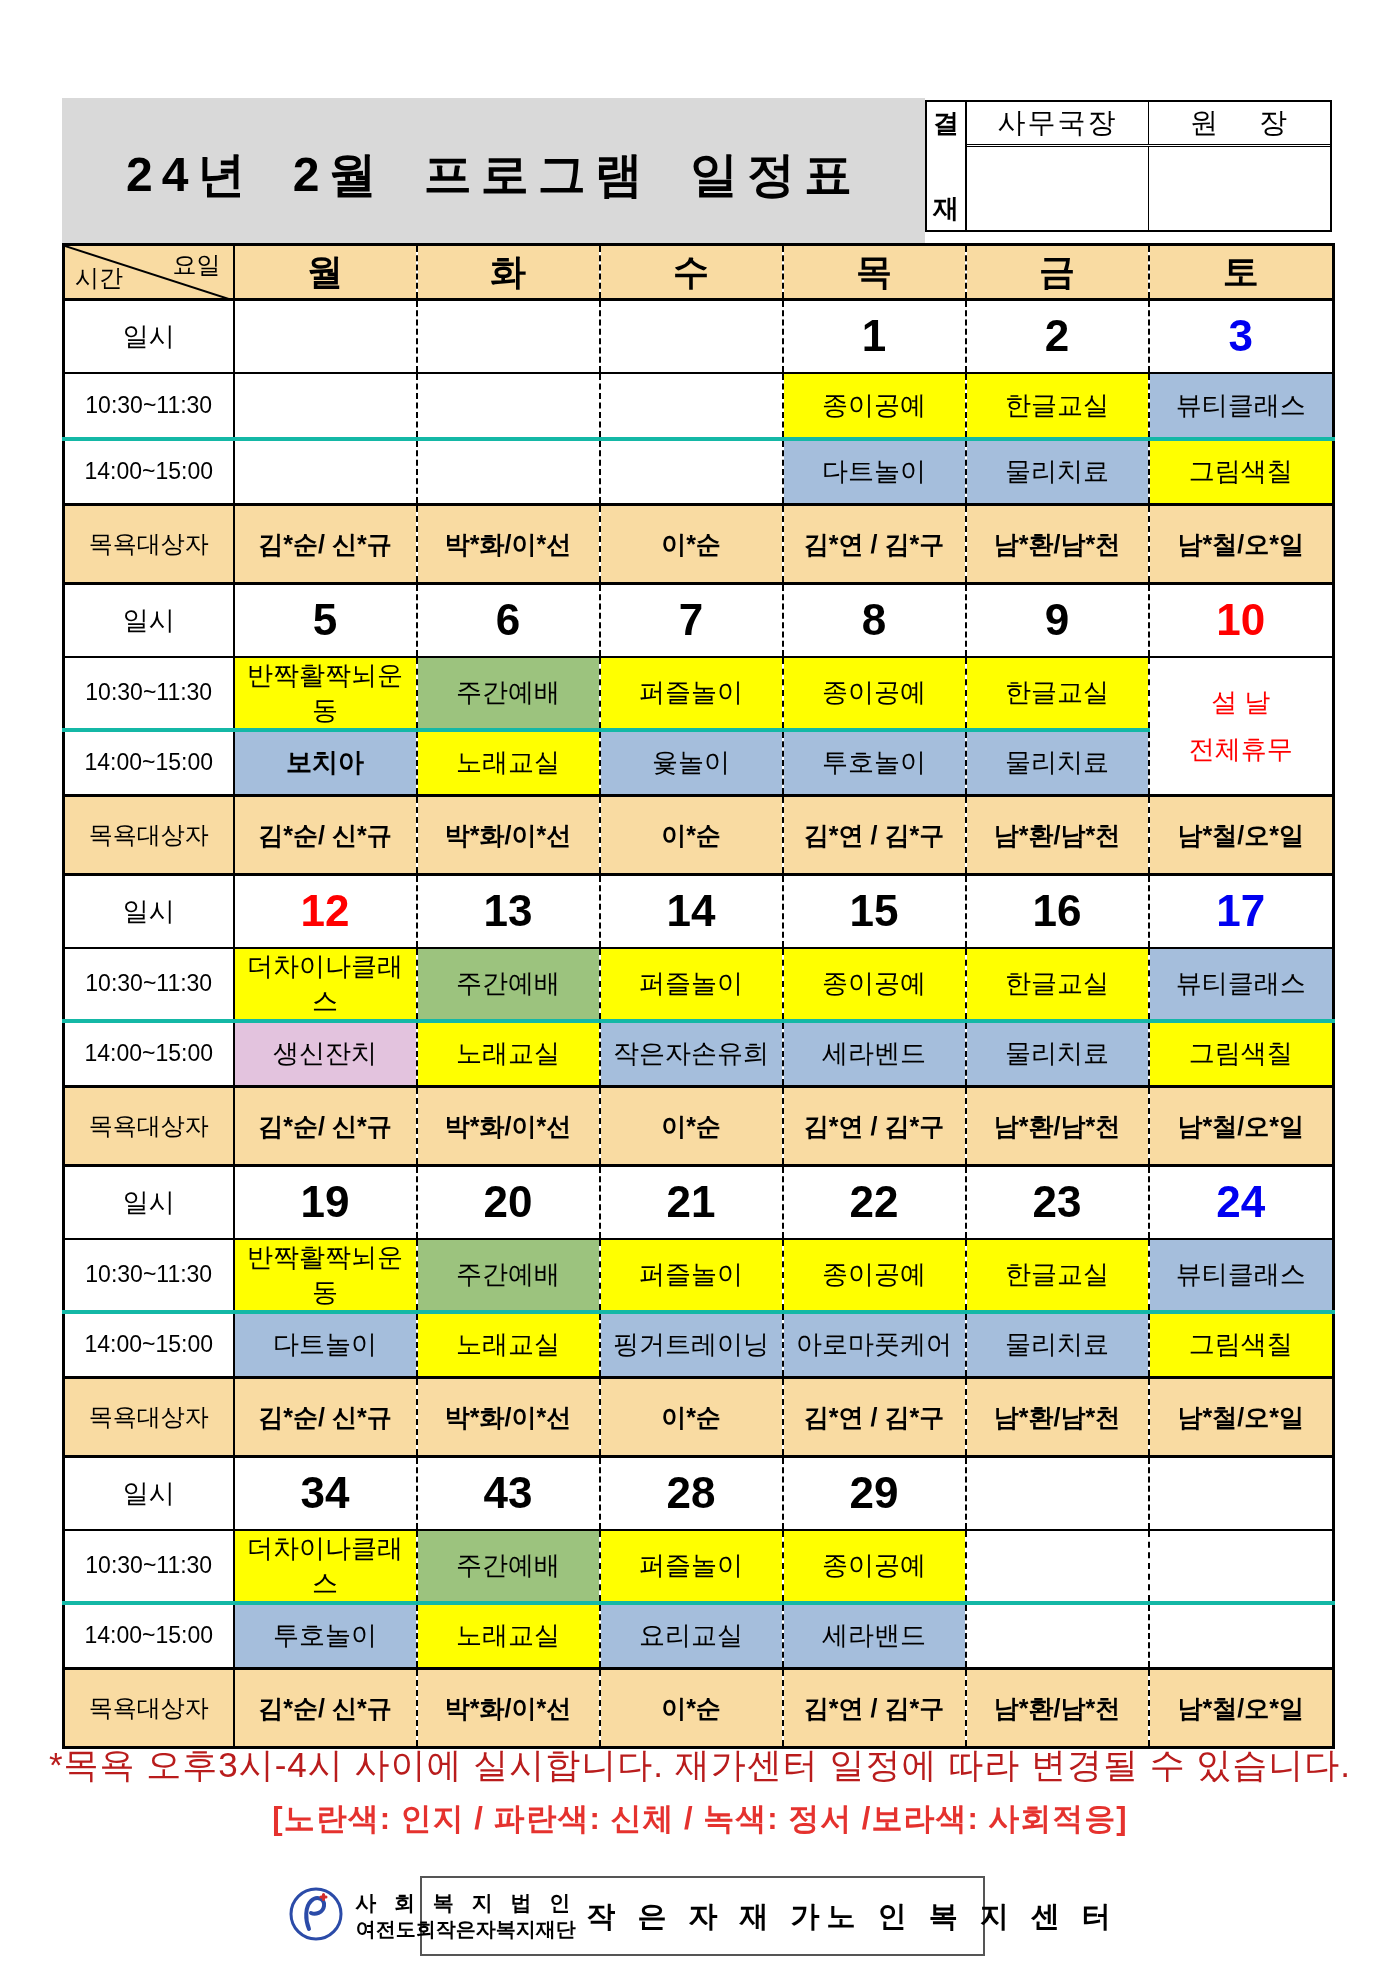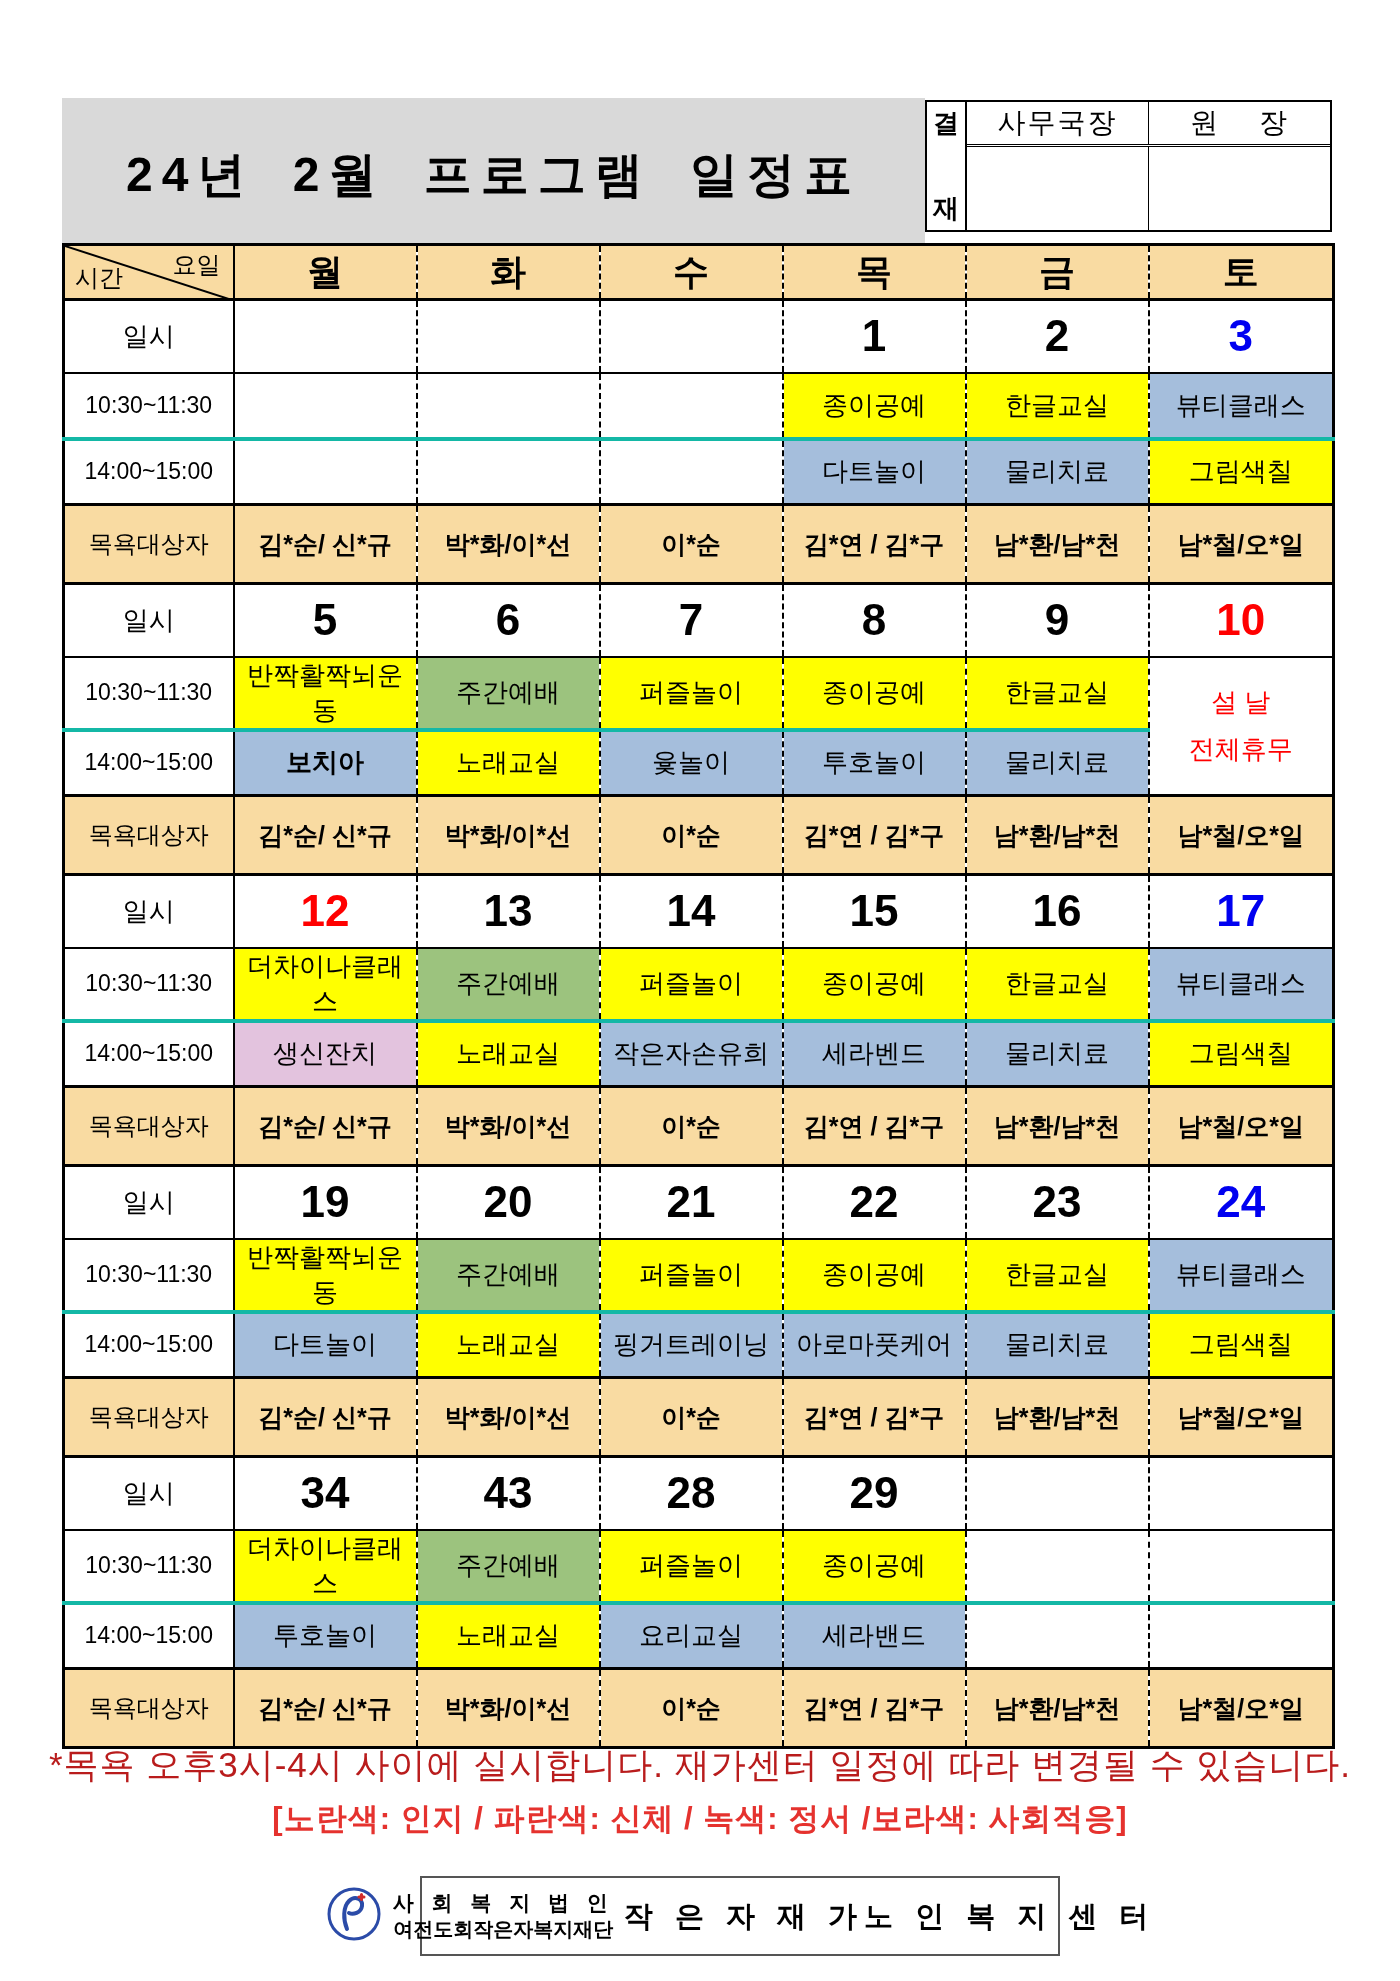--- a/index.html
+++ b/index.html
@@ -64,21 +64,21 @@
   .note1{
     position:absolute;left:0;top:1742px;width:1400px;text-align:center;
     font-size:35px;color:#b91c1c;letter-spacing:1px;
   }
   .note2{
     position:absolute;left:0;top:1798px;width:1400px;text-align:center;
     font-size:31px;color:#E5322E;font-weight:600;letter-spacing:1px;
   }
   
   .logo-box{
-    position:absolute;left:420px;top:1876px;width:640px;height:80px;
+    position:absolute;left:420px;top:1876px;width:565px;height:80px;
     border:2px solid #555;display:flex;align-items:center;justify-content:center;
     gap:10px;box-sizing:border-box;background:#fff;
   }
   .logo-left{display:flex;flex-direction:column;align-items:center;line-height:1.25;}
   .logo-t1{font-size:21px;letter-spacing:6px;font-weight:600;white-space:nowrap;}
   .logo-t2{font-size:20px;letter-spacing:0px;font-weight:600;white-space:nowrap;}
   .logo-right{display:flex;align-items:center;line-height:1.2;}
   .logo-t3,.logo-t4{font-size:29px;letter-spacing:7px;font-weight:600;white-space:nowrap;}
 </style>
 </head>

